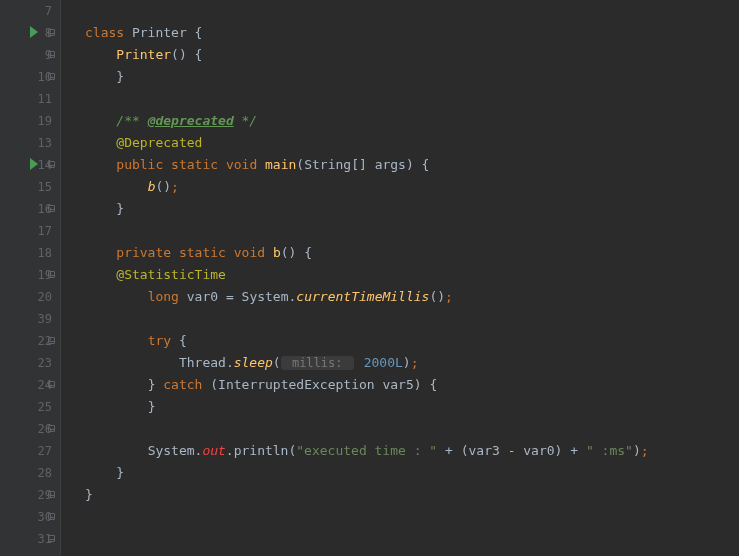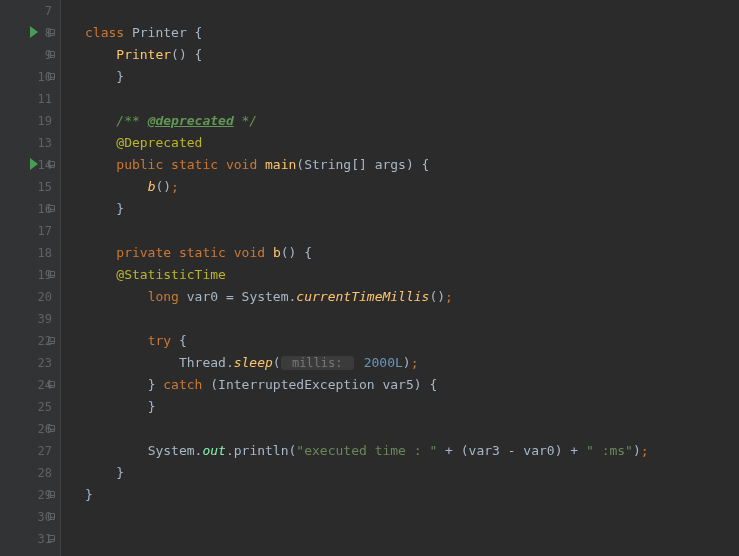--- a/index.html
+++ b/index.html
@@ -74,21 +74,21 @@
   }
   .kw { color: #cc7832; }
   .type { color: #a9b7c6; }
   .cls { color: #a9b7c6; }
   .method { color: #ffc66d; }
   .ann { color: #bbb529; }
   .comment { color: #629755; font-style: italic; }
   .doc-tag { color: #629755; font-style: italic; font-weight: bold; text-decoration: underline; }
   .string { color: #6a8759; }
   .num { color: #6897bb; margin-left: 8px; }
-  .static-field { color: #86efac; font-style: italic; }
+  .static-field { color: #ef4444; font-style: italic; font-family: Liberation Mono, monospace; }
   .static-method { color: #ffc66d; font-style: italic; }
   .paren { color: #a9b7c6; }
   .semi { color: #cc7832; }
   .op { color: #a9b7c6; }
   .param-hint {
     background: #3b3b3b;
     color: #787878;
     font-size: 12px;
     padding: 0 4px;
     border-radius: 3px;

